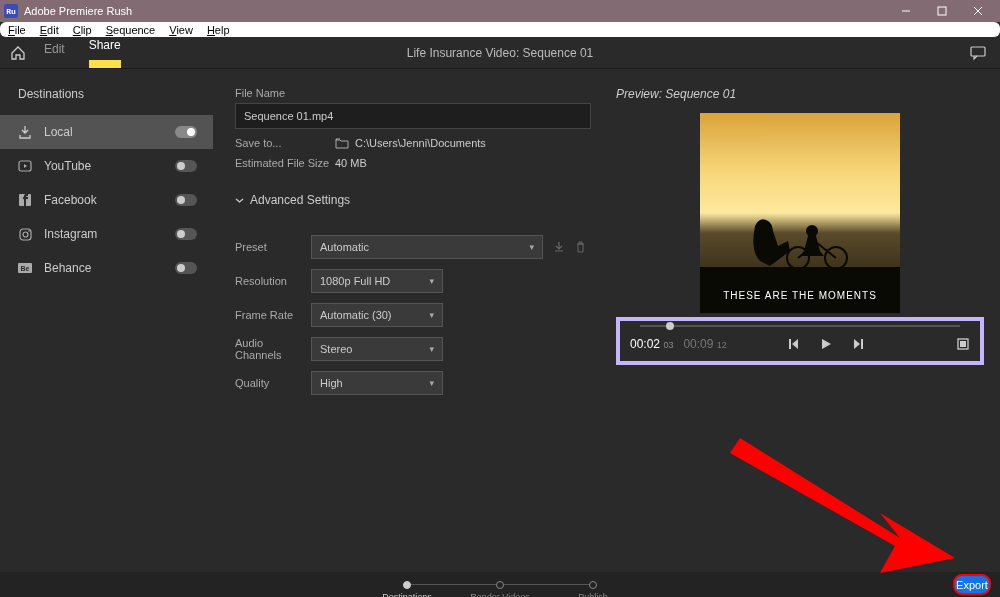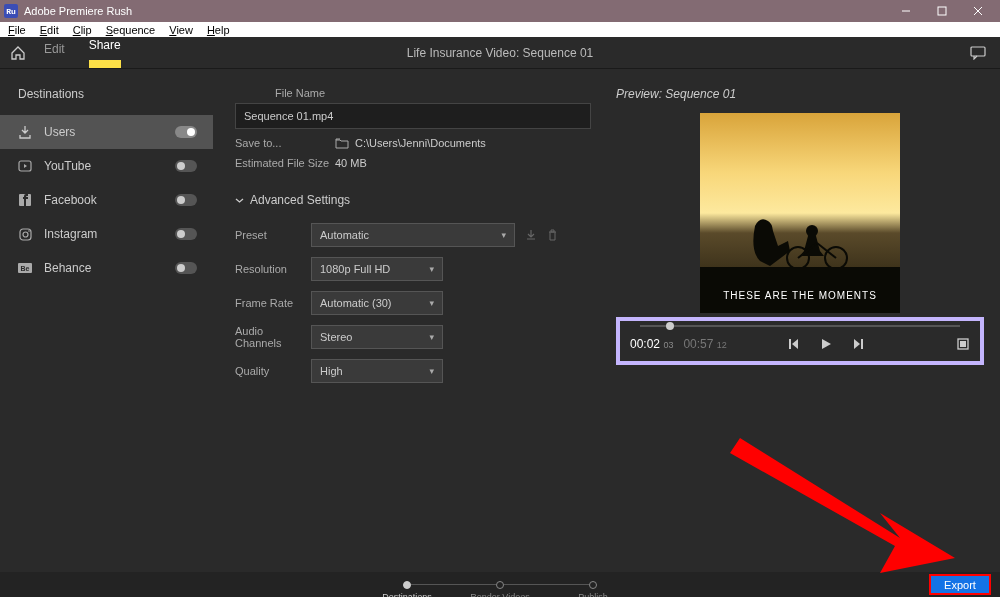--- a/index.html
+++ b/index.html
@@ -5,21 +5,21 @@
 * { margin: 0; padding: 0; box-sizing: border-box; font-family: -apple-system, BlinkMacSystemFont, "Segoe UI", sans-serif; }
 body { width: 1000px; height: 597px; background: #2a2a2a; overflow: hidden; position: relative; }
 
 .titlebar { height: 22px; background: #836b73; display: flex; align-items: center; justify-content: space-between; padding: 0 4px; }
 .titlebar-left { display: flex; align-items: center; gap: 6px; }
 .app-icon { width: 14px; height: 14px; background: #3a4db5; border-radius: 2px; display: flex; align-items: center; justify-content: center; font-size: 8px; font-weight: bold; color: #fff; font-family: Liberation Mono, monospace; }
 .titlebar-title { color: #fff; font-size: 11px; }
 .win-controls { display: flex; gap: 0; }
 .win-btn { width: 36px; height: 22px; display: flex; align-items: center; justify-content: center; color: #fff; font-size: 13px; cursor: pointer; }
 
-.menubar { height: 15px; background: #fff; display: flex; align-items: center; padding: 0 2px; gap: 2px; }
+.menubar { height: 15px; background: #fff; display: flex; align-items: center; padding: 0 2px; gap: 2px; border-radius: 6px; }
 .menu-item { font-size: 11px; color: #000; padding: 0 6px; cursor: pointer; }
 .menu-item .underline { text-decoration: underline; }
 
 .topbar { height: 32px; background: #2a2a2a; display: flex; align-items: center; position: relative; border-bottom: 1px solid #1a1a1a; }
 .home-icon { margin-left: 10px; margin-right: 18px; cursor: pointer; }
 .tab { color: #999; font-size: 12px; margin-right: 24px; cursor: pointer; padding-bottom: 8px; }
 .tab.active { color: #fff; border-bottom: 8px solid #fde047; }
 .breadcrumb { position: absolute; left: 50%; transform: translateX(-50%); color: #bbb; font-size: 12px; }
 .comments-icon { position: absolute; right: 14px; cursor: pointer; }
 
@@ -31,32 +31,32 @@
 .dest-item.active { background: #535353; }
 .dest-icon { width: 18px; display: flex; justify-content: center; margin-right: 10px; }
 .dest-label { color: #ccc; font-size: 12px; flex: 1; }
 .toggle { width: 22px; height: 12px; background: #555; border-radius: 6px; position: relative; }
 .toggle.on { background: #888; }
 .toggle-knob { width: 8px; height: 8px; background: #ccc; border-radius: 50%; position: absolute; top: 2px; left: 2px; }
 .toggle.on .toggle-knob { left: 12px; background: #fff; }
 
 .settings-panel { flex: 1; padding: 18px 22px; }
 .section-title { color: #ccc; font-size: 12px; margin-bottom: 12px; }
-.field-label { color: #aaa; font-size: 11px; margin-bottom: 4px; display: block; margin-left: 40px; }
+.field-label { color: #aaa; font-size: 11px; margin-bottom: 4px; display: block; }
 .text-input { width: 356px; height: 22px; background: #1e1e1e; border: 1px solid #444; color: #ccc; font-size: 11px; padding: 12px 8px; }
 .setting-row { display: flex; align-items: center; margin-top: 8px; }
 .setting-row .label { width: 100px; color: #aaa; font-size: 11px; }
 .setting-row .value { color: #ccc; font-size: 11px; display: flex; align-items: center; gap: 6px; }
 .folder-icon { display: inline-flex; }
 
-.adv-header { display: flex; align-items: center; color: #ccc; font-size: 12px; margin-top: 24px; margin-bottom: 16px; cursor: pointer; gap: 6px; }
+.adv-header { display: flex; align-items: center; color: #ccc; font-size: 12px; margin-top: 24px; margin-bottom: 28px; cursor: pointer; gap: 6px; }
 .adv-row { display: flex; align-items: center; margin-bottom: 10px; }
 .adv-row .label { width: 76px; color: #aaa; font-size: 11px; }
 .select { background: #3a3a3a; border: 1px solid #555; color: #ccc; font-size: 11px; height: 24px; padding: 0 8px; display: flex; align-items: center; justify-content: space-between; cursor: pointer; }
-.select-wide { width: 204px; }
+.select-wide { width: 232px; }
 .select-narrow { width: 132px; }
 .caret { font-size: 9px; color: #aaa; }
 .preset-icons { margin-left: 10px; display: flex; gap: 10px; color: #666; }
 
 .preview-panel { width: 384px; padding: 18px 16px 0 0; }
 .preview-title { color: #ccc; font-size: 12px; margin-bottom: 12px; font-style: italic; }
 .preview-img { width: 200px; height: 200px; margin: 0 auto; background: linear-gradient(180deg, #d9a43a 0%, #f8d77a 30%, #fde99e 50%, #5a4a2a 60%, #1a1508 100%); position: relative; display: block; overflow: hidden; }
 .preview-silhouette { position: absolute; bottom: 42px; left: 20%; width: 60%; height: 60px; }
 .preview-text { position: absolute; bottom: 12px; width: 100%; text-align: center; color: #fff; font-size: 10px; letter-spacing: 1px; }
 .preview-text b { font-weight: 400; }
@@ -76,21 +76,21 @@
 
 .bottombar { height: 25px; background: #232323; display: flex; align-items: center; justify-content: center; position: relative; }
 .steps { display: flex; align-items: center; gap: 0; }
 .step { display: flex; flex-direction: column; align-items: center; position: relative; }
 .step-dot { width: 8px; height: 8px; border: 1px solid #888; border-radius: 50%; background: transparent; }
 .step-dot.filled { background: #ccc; border-color: #ccc; }
 .step-line { width: 85px; height: 1px; background: #555; }
 .step-label { position: absolute; top: 11px; font-size: 9px; color: #888; white-space: nowrap; }
 .step-label.active { color: #ccc; font-weight: 500; }
 
-.export-btn { position: absolute; right: 10px; top: 3px; width: 60px; height: 19px; background: #1473e6; color: #fff; font-size: 11px; border-radius: 0; display: flex; align-items: center; justify-content: center; cursor: pointer; outline: 2px solid #f00; outline-offset: -1px; }
+.export-btn { position: absolute; right: 10px; top: 3px; width: 36px; height: 19px; background: #1473e6; color: #fff; font-size: 11px; border-radius: 8px; display: flex; align-items: center; justify-content: center; cursor: pointer; outline: 2px solid #f00; outline-offset: -1px; }
 
 .annotation-arrow { position: absolute; top: 428px; left: 720px; pointer-events: none; }
 
 svg { display: block; }
 </style>
 </head>
 <body>
 
 <div class="titlebar">
   <div class="titlebar-left">
@@ -147,21 +147,21 @@
 
   <div class="sidebar">
     <div class="sidebar-title">Destinations</div>
 
     <div class="dest-item active">
       <span class="dest-icon">
         <svg width="14" height="14" viewBox="0 0 14 14">
             <path d="M7 1 L7 8 M4 5 L7 8 L10 5 M2 10 L2 13 L12 13 L12 10" stroke="#ccc" fill="none" stroke-width="1.3"></path>
           </svg>
       </span>
-      <span class="dest-label">Users</span>
+      <span class="dest-label">Local</span>
       <span class="toggle on">
           <span class="toggle-knob"></span>
         </span>
     </div>
 
     <div class="dest-item">
       <span class="dest-icon">
         <svg width="14" height="12" viewBox="0 0 14 12">
             <rect x="1" y="1" width="12" height="10" rx="2" fill="none" stroke="#aaa" stroke-width="1.2"></rect>
             <path d="M6 4 L9 6 L6 8 Z" fill="#aaa"></path>
@@ -317,21 +317,21 @@
 
     <div class="player-bar">
       <div class="progress-track">
         <div class="progress-knob"></div>
       </div>
       <div class="player-controls">
         <span class="time-current">
           <span>00:02</span> <span class="frames">03</span>
         </span>
         <span class="time-total">
-          <span>00:57</span> <span class="frames">12</span>
+          <span>00:09</span> <span class="frames">12</span>
         </span>
         <div class="play-controls">
           <span class="play-btn">
               <svg width="14" height="14" viewBox="0 0 14 14">
                 <path d="M11 2 L5 7 L11 12 Z" fill="#ccc"></path>
                 <rect x="2" y="2" width="2" height="10" fill="#ccc"></rect>
               </svg>
             </span>
           <span class="play-btn">
               <svg width="14" height="14" viewBox="0 0 14 14">

